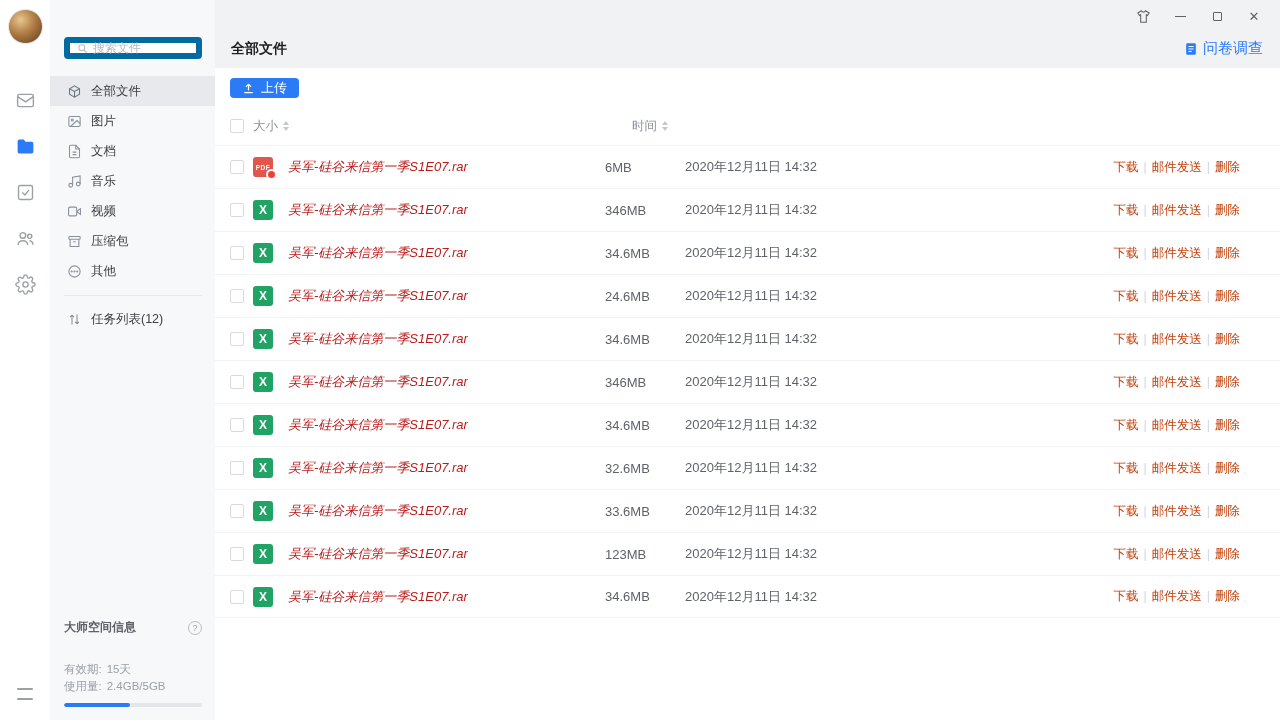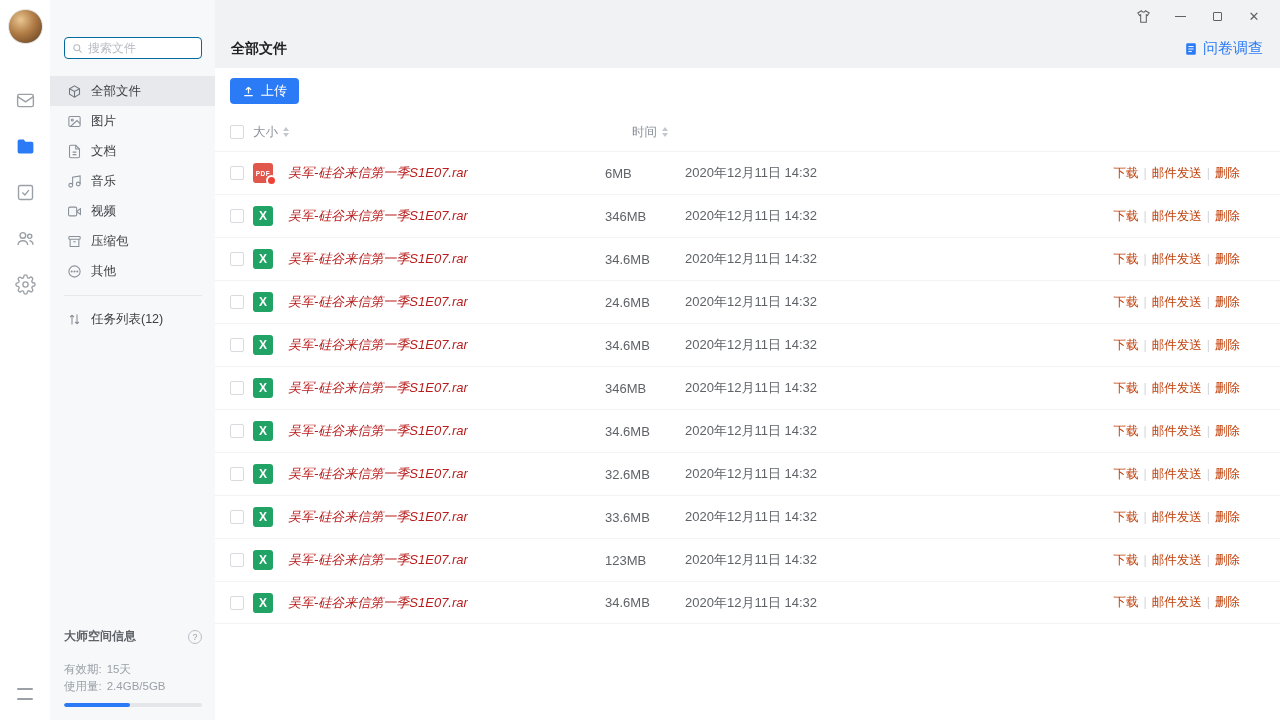--- a/index.html
+++ b/index.html
@@ -14,33 +14,33 @@
     background: radial-gradient(circle at 35% 30%, #e8c58f 0%, #b07b45 45%, #5a3a1e 100%);
     border:1px solid #e2e2e2; }
   .rail-nav { margin-top:44px; display:flex; flex-direction:column; gap:22px; align-items:center; }
   .rail-btn { width:24px; height:24px; display:flex; align-items:center; justify-content:center; cursor:pointer; }
   .rail-btn svg { width:21px; height:21px; }
   .rail-spacer { flex:1; }
   .rail-bottom { margin-bottom:18px; display:flex; flex-direction:column; gap:4px; align-items:center; cursor:pointer; }
   .rail-bottom i { display:block; width:16px; height:2px; background:#9aa0a6; border-radius:1px; margin:2px 0; }
   
   .sidebar { width:165px; background:#f7f8fa; display:flex; flex-direction:column; flex:none; }
-  .search-box { margin:37px 13px 17px 14px; height:22px; background:#fff; border:1px solid #0369a1; border-radius:4px;
+  .search-box { margin:37px 13px 17px 14px; height:22px; background:#fff; border:6px solid #0369a1; border-radius:4px;
     display:flex; align-items:center; padding:0 7px; gap:5px; }
   .search-box svg { width:11px; height:11px; flex:none; }
   .search-box input { border:none; outline:none; width:100%; font-size:12px; color:#5f6368; background:transparent;
     font-family:inherit; }
   .search-box input::placeholder { color:#b7bcc3; }
   .nav-item { height:30px; display:flex; align-items:center; gap:9px; padding-left:17px; font-size:12.5px; color:#3c4043; cursor:pointer; }
   .nav-item.active { background:#e7e9ec; }
   .nav-item svg { width:15px; height:15px; flex:none; }
   .side-divider { height:1px; background:#e6e8eb; margin:9px 13px 8px 14px; }
   .side-spacer { flex:1; }
   .space-info { padding:0 13px 13px 14px; }
-  .space-title { display:flex; align-items:center; justify-content:space-between; color:#5f6368; font-size:12px; font-weight:bold; margin-bottom:16px; }
+  .space-title { display:flex; align-items:center; justify-content:space-between; color:#5f6368; font-size:12px; font-weight:bold; margin-bottom:25px; }
   .help-icon { width:14px; height:14px; border:1px solid #b9bec5; border-radius:50%; color:#9aa0a6; font-size:9px;
     display:flex; align-items:center; justify-content:center; cursor:pointer; font-weight:normal; }
   .space-row { display:flex; gap:5px; font-size:11.5px; color:#9aa0a6; line-height:17px; }
   .progress-track { margin-top:8px; height:4px; background:#e4e6e9; border-radius:2px; overflow:hidden; }
   .progress-fill { height:100%; background:#2b7bf6; border-radius:2px; width:0; }
   
   .main { flex:1; display:flex; flex-direction:column; min-width:0; }
   .main-top { background:#f1f2f4; height:68px; flex:none; }
   .titlebar { height:33px; display:flex; justify-content:flex-end; align-items:center; gap:13px; padding-right:14px; }
   .win-btn { width:24px; height:24px; display:flex; align-items:center; justify-content:center; cursor:pointer; color:#5f6368; }
@@ -48,21 +48,21 @@
   .min-glyph { display:block; width:11px; height:1.5px; background:#5f6368; }
   .max-glyph { display:block; width:9px; height:9px; border:1.3px solid #5f6368; border-radius:1px; }
   .close-glyph { font-size:13px; color:#5f6368; line-height:1; }
   .subheader { height:35px; display:flex; align-items:center; justify-content:space-between; padding:0 17px 4px 16px; }
   .page-title { font-size:14px; font-weight:bold; color:#202124; }
   .survey-link { display:flex; align-items:center; gap:5px; color:#2b7bf6; font-size:15px; cursor:pointer; }
   .survey-link svg { width:14px; height:14px; }
   
   .content { flex:1; background:#fff; overflow:hidden; }
   .toolbar { padding:10px 0 9px 15px; }
-  .upload-btn { display:inline-flex; align-items:center; justify-content:center; gap:6px; min-width:63px; height:26px;
+  .upload-btn { display:inline-flex; align-items:center; justify-content:center; gap:6px; min-width:63px; height:20px;
     background:#2b7bf6; color:#fff; border:none; border-radius:4px; font-size:13px; cursor:pointer; padding:0 12px;
     font-family:inherit; }
   .upload-btn svg { width:13px; height:13px; }
   .grid-row { display:grid; grid-template-columns:23px 352px 80px 1fr 300px; align-items:center; padding-left:15px; }
   .thead { height:38px; color:#8a9099; font-size:12.5px; }
   .thead .col-time { padding-left:27px; }
   .thead .col-actions { text-align:right; padding-right:72px; }
   .col-label { display:inline-flex; align-items:center; cursor:pointer; }
   .sort { display:inline-flex; flex-direction:column; gap:2px; margin-left:5px; }
   .sort i { display:block; width:0; height:0; border-left:3.5px solid transparent; border-right:3.5px solid transparent; }

